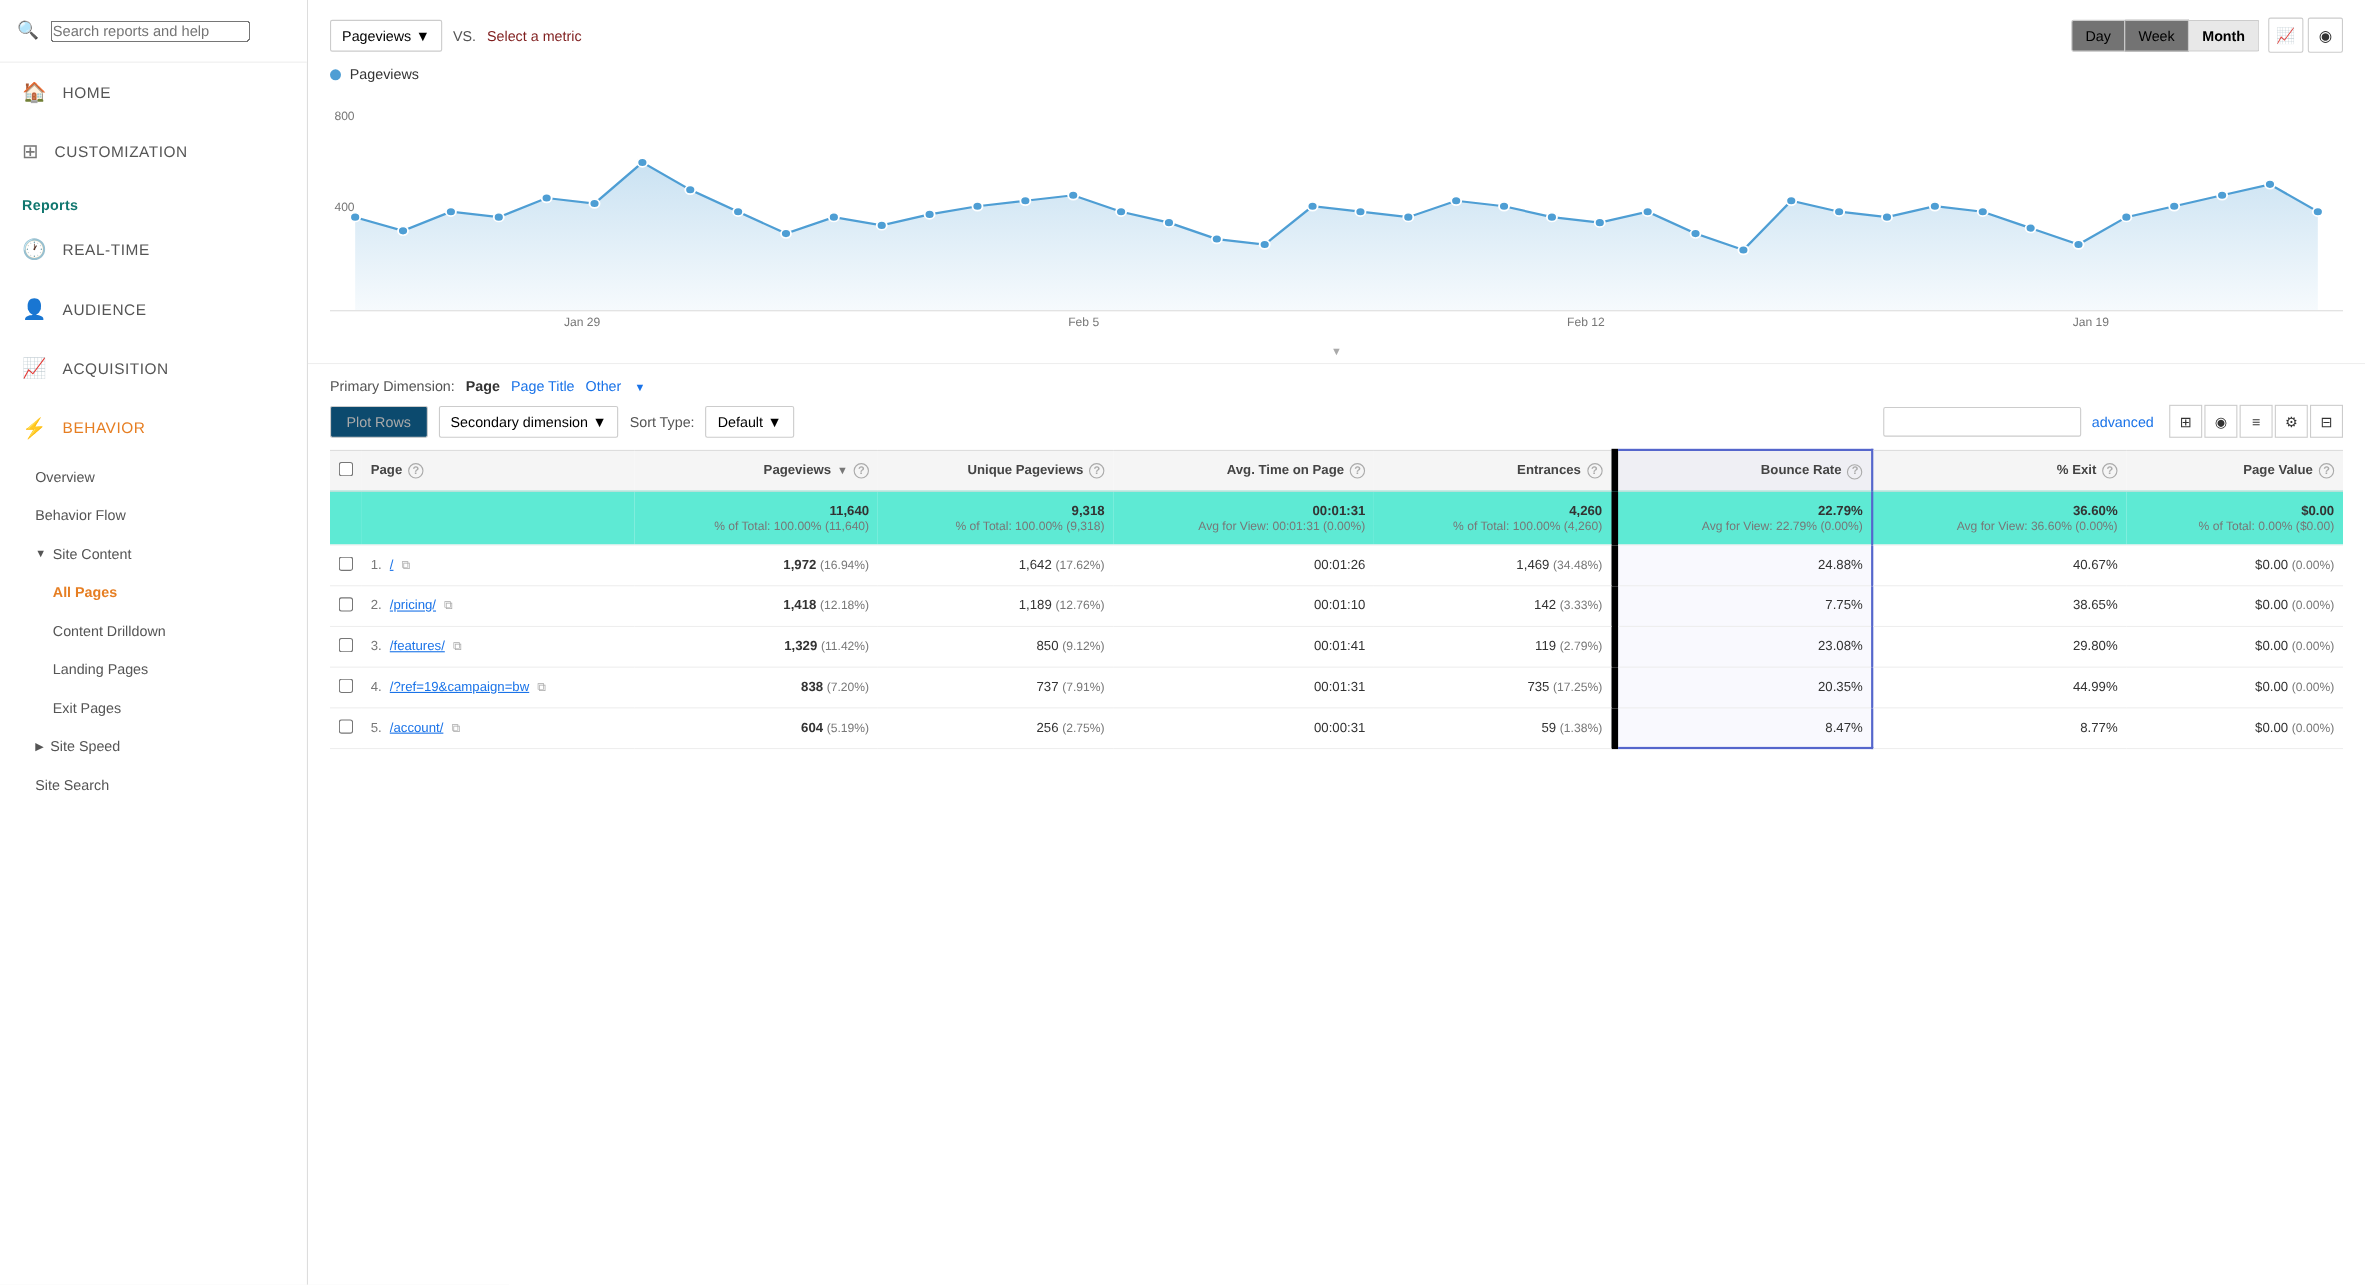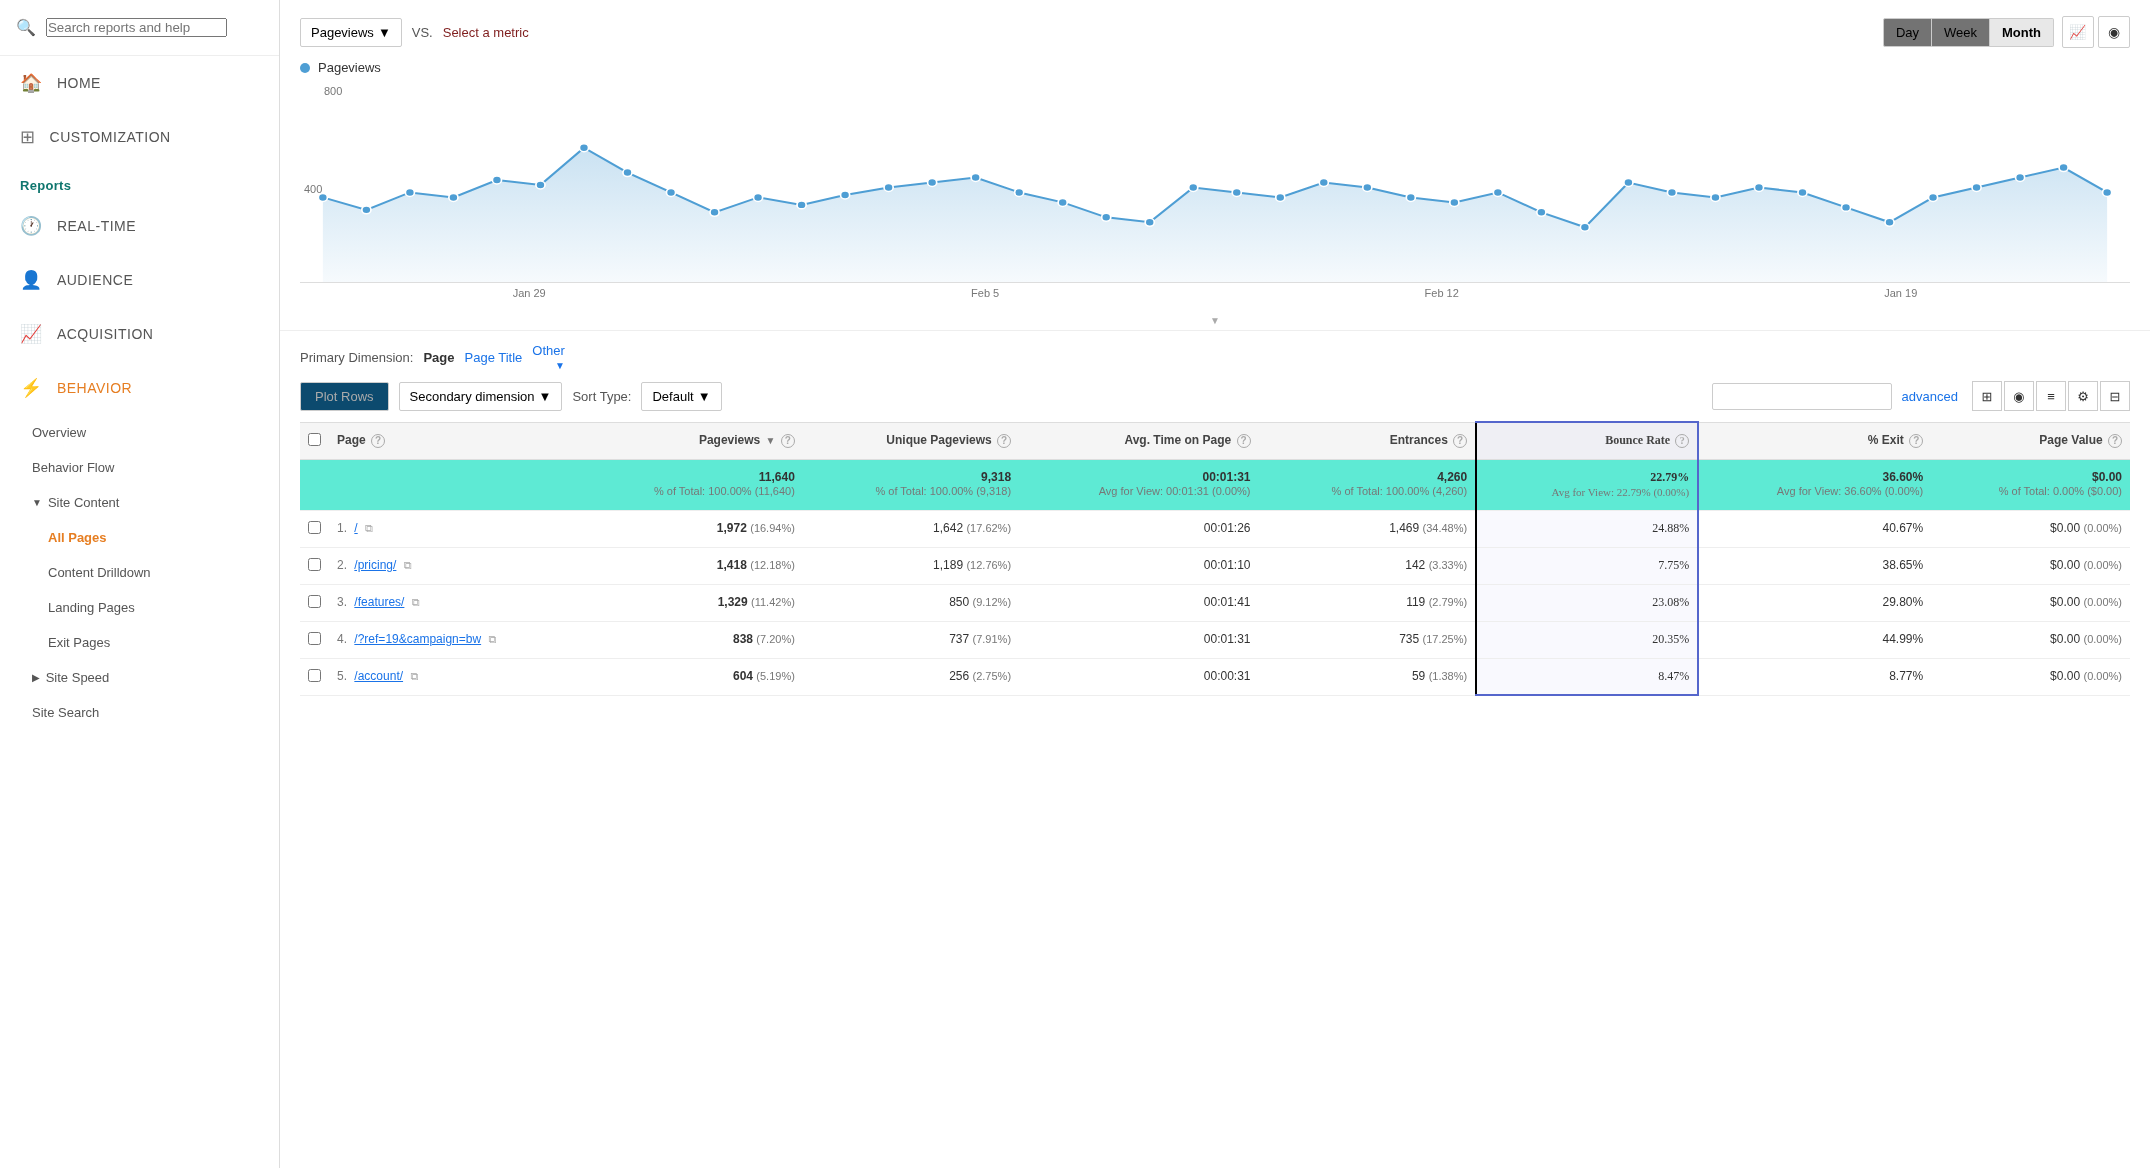--- a/index.html
+++ b/index.html
@@ -262,23 +262,22 @@
     .sub-text { font-size: 11px; color: #777; }
     .row-num { color: #777; margin-right: 4px; }
     .copy-icon { font-size: 11px; color: #aaa; margin-left: 4px; cursor: pointer; }
 
     
     .total-row td { background: #5eead4; font-weight: 500; }
 
     
     .bounce-highlight {
       background: rgba(100, 100, 220, 0.04);
-      border-left: 2px solid #000000;
+      border-left: 6px solid #000000;
       border-right: 2px solid #5566cc;
-      font-family: Liberation Serif, serif;
     }
     thead .bounce-highlight { border-top: 2px solid #5566cc; }
     tbody tr:last-child .bounce-highlight { border-bottom: 2px solid #5566cc; }
 
     .sort-arrow { font-size: 10px; color: #777; margin-left: 2px; }
 
     
     .help-icon {
       display: inline-flex;
       align-items: center;
@@ -374,21 +373,21 @@
         </div>
       </div>
     </div>
 
     <div id="chart-legend">
       <span class="legend-dot"></span>
       <span>Pageviews</span>
     </div>
 
     <div id="chart-container">
-      <span class="y-axis-label" style="top:2px;margin-left:20px;">800</span>
+      <span class="y-axis-label" style="top:17px;">800</span>
       <span class="y-axis-label" style="top:50%;">400</span>
       <svg class="chart-svg" viewBox="0 0 1600 200" preserveAspectRatio="none">
         <defs>
           <linearGradient id="chartGrad" x1="0" y1="0" x2="0" y2="1">
             <stop offset="0%" stop-color="#4e9ed4" stop-opacity="0.3"></stop>
             <stop offset="100%" stop-color="#4e9ed4" stop-opacity="0.05"></stop>
           </linearGradient>
         </defs>
 
         <polygon id="chart-area-fill" fill="url(#chartGrad)" points="20,200 20,115 58.048780487804876,127.5 96.09756097560975,110 134.14634146341461,115 172.1951219512195,97.5 210.2439024390244,102.5 248.29268292682926,65 286.3414634146342,90 324.390243902439,110 362.4390243902439,130 400.4878048780488,115 438.5365853658537,122.5 476.5853658536585,112.5 514.6341463414634,105 552.6829268292684,100 590.7317073170732,95 628.780487804878,110 666.8292682926829,120 704.8780487804878,135 742.9268292682927,140 780.9756097560976,105 819.0243902439024,110 857.0731707317074,115 895.1219512195123,100 933.170731707317,105 971.219512195122,115 1009.2682926829268,120 1047.3170731707316,110 1085.3658536585367,130 1123.4146341463413,145 1161.4634146341464,100 1199.5121951219512,110 1237.560975609756,115 1275.609756097561,105 1313.6585365853657,110 1351.7073170731708,125 1389.7560975609756,140 1427.8048780487804,115 1465.8536585365855,105 1503.90243902439,95 1541.9512195121952,85 1580,110 1580,200"></polygon>
@@ -452,21 +451,21 @@
   <div style="height:20px; display:flex; justify-content:center; align-items:center; border-bottom:1px solid #eee;">
     <span style="font-size:10px; color:#aaa;">▼</span>
   </div>
 
   <div id="table-area">
 
     <div id="primary-dimension-row">
       <span>Primary Dimension:</span>
       <span class="pd-active">Page</span>
       <span class="pd-link">Page Title</span>
-      <span style="display:flex;align-items:flex-end;gap:2px;flex-direction:column;">
+      <span style="display:flex;align-items:flex-end;gap:12px;">
         <span class="pd-link">Other</span>
         <span style="font-size:10px;color:#1a73e8;">▼</span>
       </span>
     </div>
 
     <div id="table-controls">
       <button class="plot-rows-btn">Plot Rows</button>
       <button class="dropdown-btn">
         <span>Secondary dimension</span>
         <span>▼</span>

